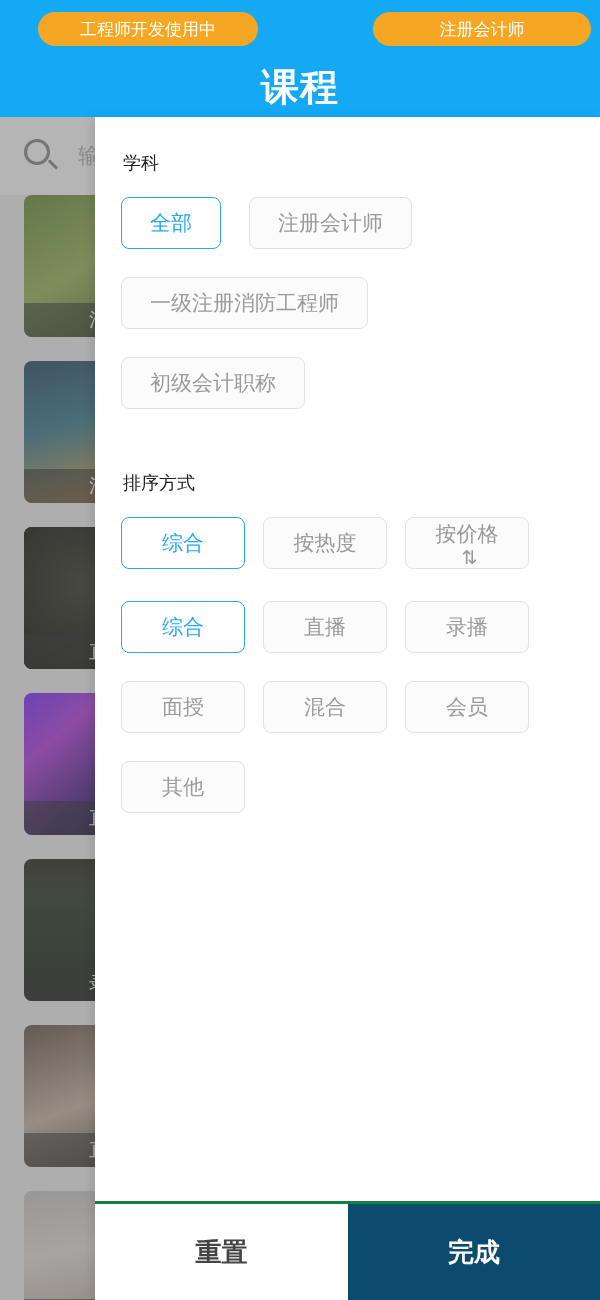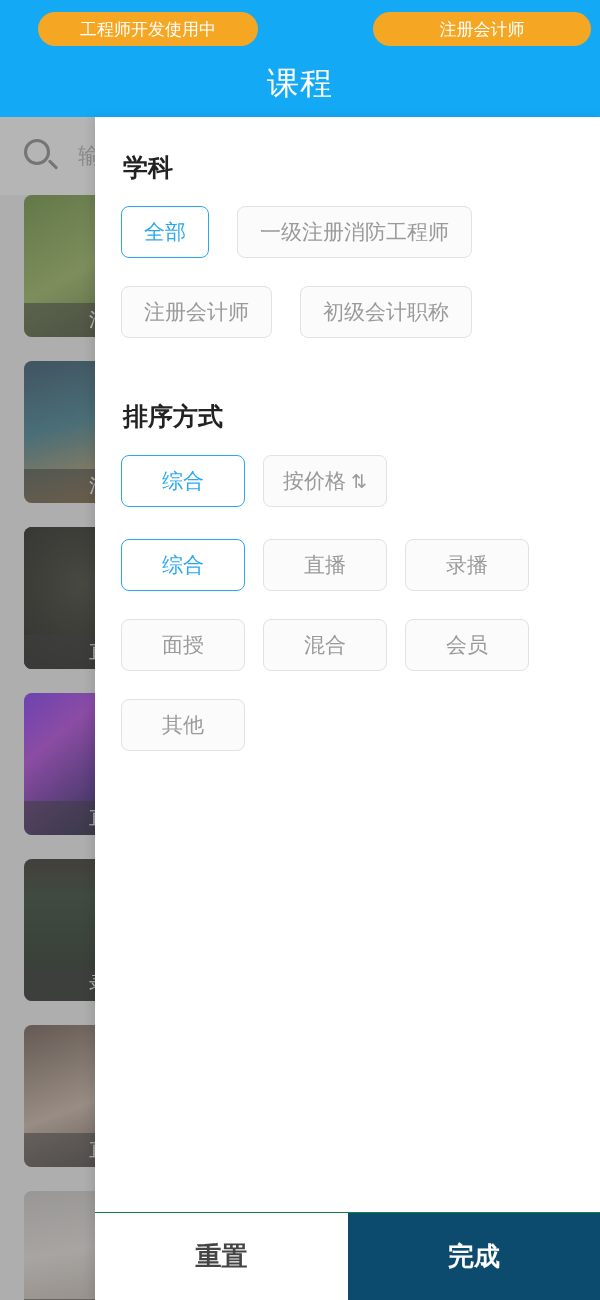--- a/index.html
+++ b/index.html
@@ -84,66 +84,66 @@
   }
   .pill {
     position:absolute; top:0; height:34px; border-radius:17px;
     background:#f5a623; color:#ffffff; font-size:17px;
     display:flex; align-items:center; justify-content:center;
   }
   .pill-left  { left:22px;  width:220px; }
   .pill-right { left:357px; width:218px; }
   .header-title {
     position:absolute; left:0; top:62px; width:600px;
-    text-align:center; color:#ffffff; font-size:32px; letter-spacing:1px;
+    text-align:center; color:#ffffff; font-size:38px; letter-spacing:1px;font-weight:bold;
   }
 
   
   .drawer {
     position:absolute; left:95px; top:117px;
     width:505px; height:1183px;
     background:#ffffff;
     z-index:50;
     display:flex; flex-direction:column;
     box-shadow:-3px 0 10px rgba(0,0,0,0.10);
   }
   .drawer-scroll {
     flex:1 1 auto; overflow:hidden;
     padding:34px 26px 0 26px;
   }
   .section { margin-bottom:4px; }
   .section-title {
-    font-size:25px; font-weight:bold; color:#222222;
+    font-size:18px; font-weight:normal; color:#222222;
     margin:0 0 22px 2px;
   }
   .section + .section .section-title { margin-top:34px; }
 
   .chips { display:flex; flex-wrap:wrap; gap:0; }
   .chip {
     height:52px; border-radius:8px;
     border:1px solid #e2e2e2; background:#fbfbfb;
     color:#9a9a9a; font-size:21px;
     display:flex; align-items:center; justify-content:center;
     margin:0 28px 28px 0;
-    padding:0 22px;
+    padding:0 28px;
     white-space:nowrap;
   }
   .chip.selected {
     border:1px solid #29a8f0; background:#ffffff; color:#29a8f0;
   }
   .chips.grid3 .chip {
     width:124px; padding:1px; margin:0 18px 28px 0;
   }
-  .chips.grid3 .chip:nth-child(3n) { margin-right:0; }
+  .chips.grid3 .chip:nth-child(3n) { margin-right:0;flex-direction:column; }
   .sort-arrows { font-size:19px; margin-left:5px; line-height:1; }
 
   
   .drawer-footer {
-    flex:0 0 auto; height:88px; display:flex;
-    border-top:1px solid #15803d;
+    flex:0 0 auto; height:99px; display:flex;
+    border-top:3px solid #15803d;
     text-align:right;
   }
   .btn-reset {
     flex:0 0 253px; background:#ffffff; color:#444444;
     font-size:26px; font-weight:bold;
     display:flex; align-items:center; justify-content:center;
   }
   .btn-done {
     flex:1 1 auto; background:#0c4a6e; color:#ffffff;
     font-size:26px; font-weight:bold;
@@ -235,35 +235,38 @@
 
   <div class="drawer">
     <div class="drawer-scroll" id="drawer-sections">
         <div class="section">
           <div class="section-title">学科</div>
           <div class="chips">
             <div class="chip selected">
               <span>全部</span>
             </div>
             <div class="chip">
+              <span>注册会计师</span>
+            </div>
+            <div class="chip">
               <span>一级注册消防工程师</span>
-            </div>
-            <div class="chip">
-              <span>注册会计师</span>
             </div>
             <div class="chip">
               <span>初级会计职称</span>
             </div>
           </div>
         </div>
         <div class="section">
           <div class="section-title">排序方式</div>
           <div class="chips grid3">
             <div class="chip selected">
               <span>综合</span>
+            </div>
+            <div class="chip">
+              <span>按热度</span>
             </div>
             <div class="chip">
               <span>按价格</span>
               <span class="sort-arrows">⇅</span>
             </div>
           </div>
         </div>
         <div class="section">
           <div class="chips grid3">
             <div class="chip selected">

